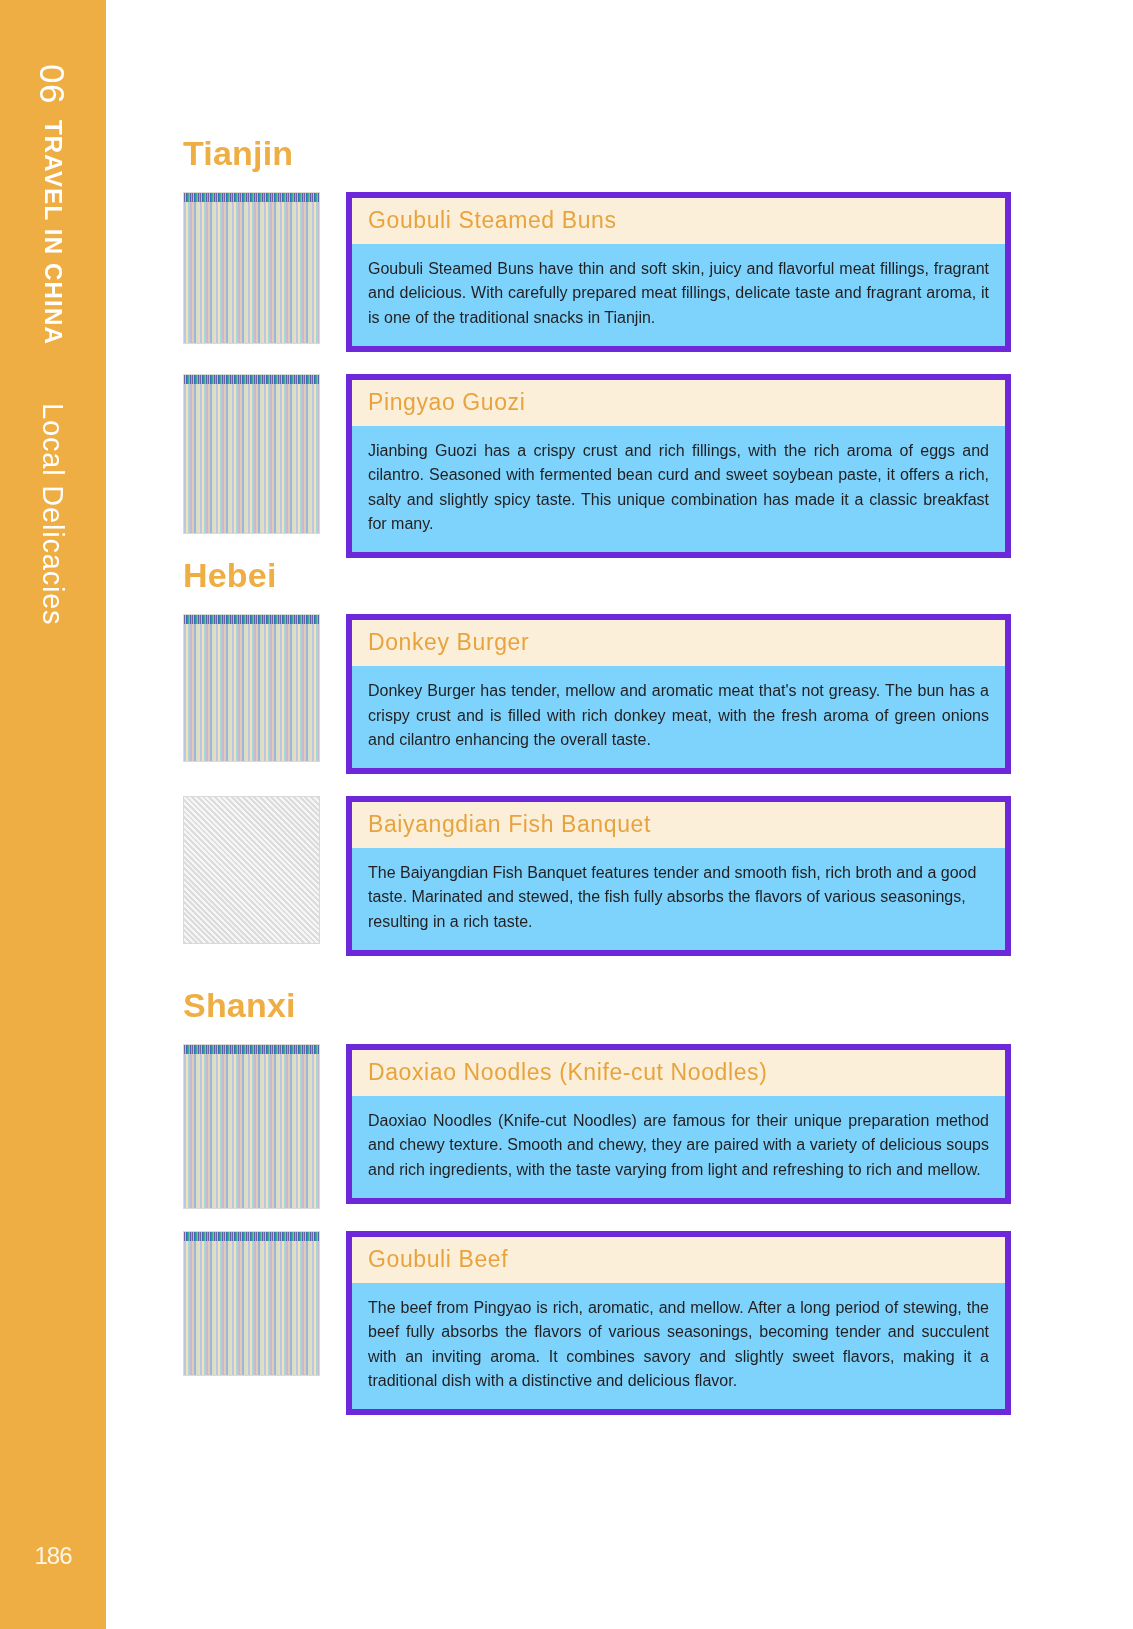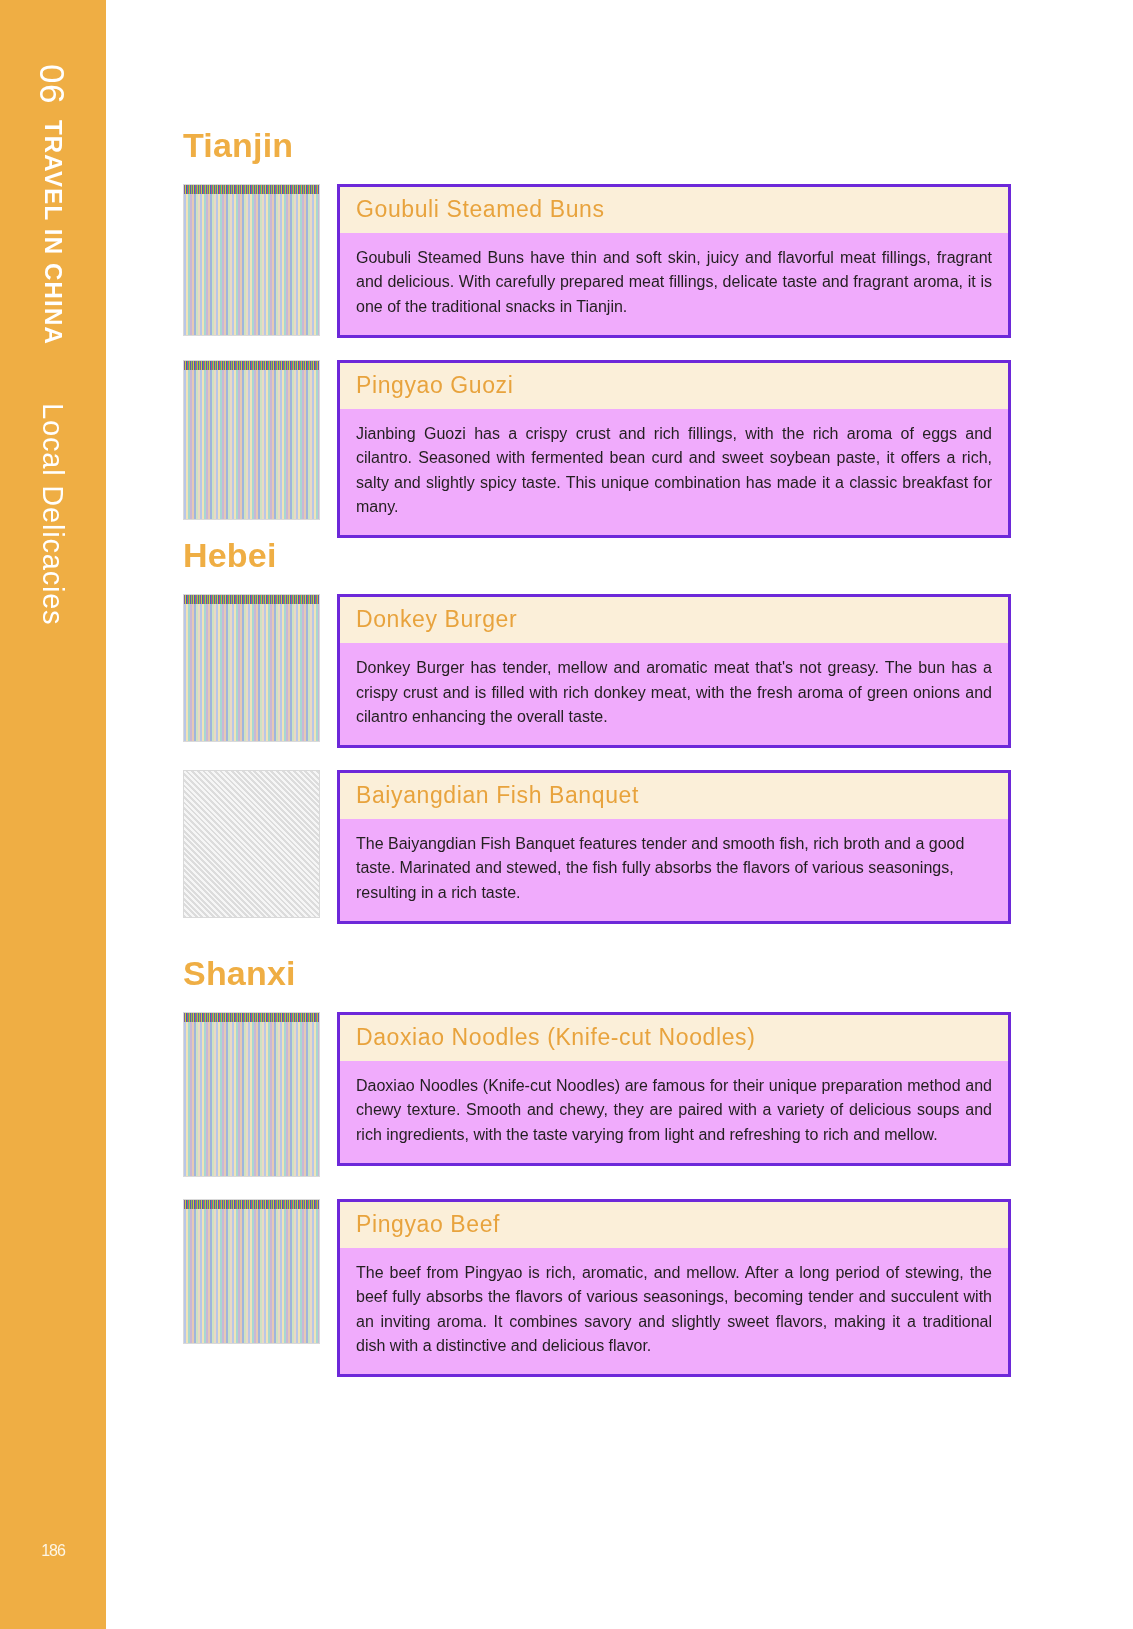--- a/index.html
+++ b/index.html
@@ -63,30 +63,30 @@
     margin-left: 58px;
     white-space: nowrap;
   }
   .page-number {
     position: absolute;
     left: 0;
     top: 1542px;
     width: 106px;
     text-align: center;
     color: #fdf6e6;
-    font-size: 16px;
+    font-size: 24px;
     font-weight: 300;
     letter-spacing: -1px;
   }
 
   
   .content {
     position: absolute;
     left: 183px;
-    top: 0;
+    top: 8px;
     width: 828px;
   }
 
   .province {
     color: #efae44;
     font-size: 34px;
     font-weight: bold;
     letter-spacing: 0.2px;
     line-height: 1;
   }
@@ -148,24 +148,24 @@
   .h160 { height: 152px; }
   .h175 { height: 165px; }
   .h150 { height: 148px; }
   .h148 { height: 148px; }
   .h160b { height: 160px; }
   .h145 { height: 145px; }
 
   
   .card {
     flex: 1 1 auto;
-    margin-left: 17px;
-    border: 3px solid #6d28d9;
+    margin-left: 26px;
+    border: 6px solid #6d28d9;
     box-sizing: border-box;
-    background: #f0abfc;
+    background: #7dd3fc;
   }
   .card-head {
     background: #fbefd9;
     color: #e8a33d;
     font-size: 23px;
     font-weight: normal;
     letter-spacing: 0.6px;
     padding: 9px 16px 10px 16px;
   }
   .card-body {
@@ -233,18 +233,18 @@
     <div class="thumb thumb-noise h175"></div>
     <div class="card">
       <div class="card-head">Daoxiao Noodles (Knife-cut Noodles)</div>
       <div class="card-body">Daoxiao Noodles (Knife-cut Noodles) are famous for their unique preparation method and chewy texture. Smooth and chewy, they are paired with a variety of delicious soups and rich ingredients, with the taste varying from light and refreshing to rich and mellow.</div>
     </div>
   </div>
 
   <div class="dish">
     <div class="thumb thumb-noise h145"></div>
     <div class="card">
-      <div class="card-head">Pingyao Beef</div>
+      <div class="card-head">Goubuli Beef</div>
       <div class="card-body">The beef from Pingyao is rich, aromatic, and mellow. After a long period of stewing, the beef fully absorbs the flavors of various seasonings, becoming tender and succulent with an inviting aroma. It combines savory and slightly sweet flavors, making it a traditional dish with a distinctive and delicious flavor.</div>
     </div>
   </div>
 
 </div>
 
 </body></html>

